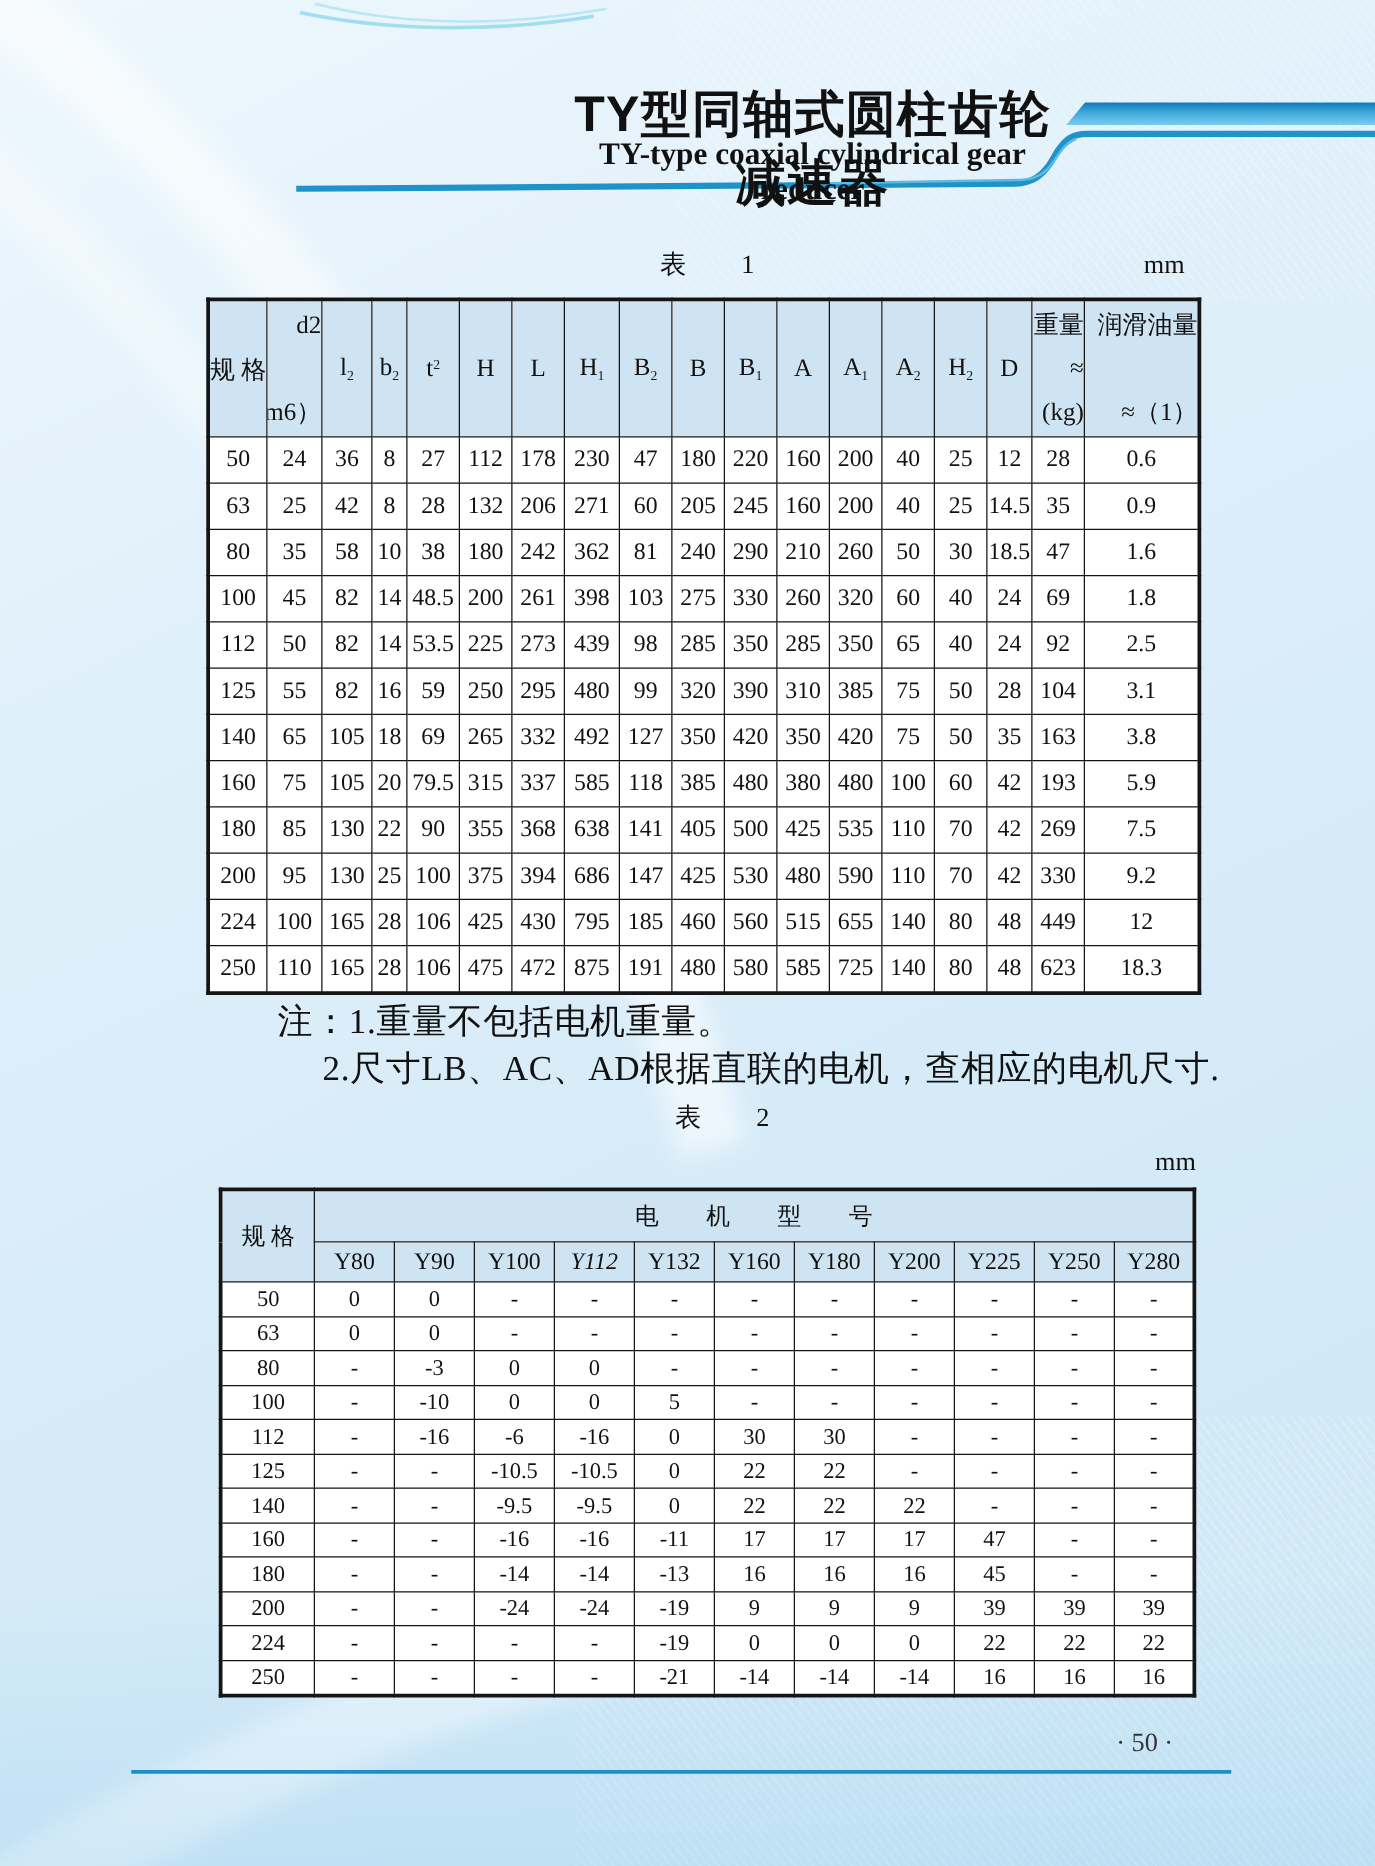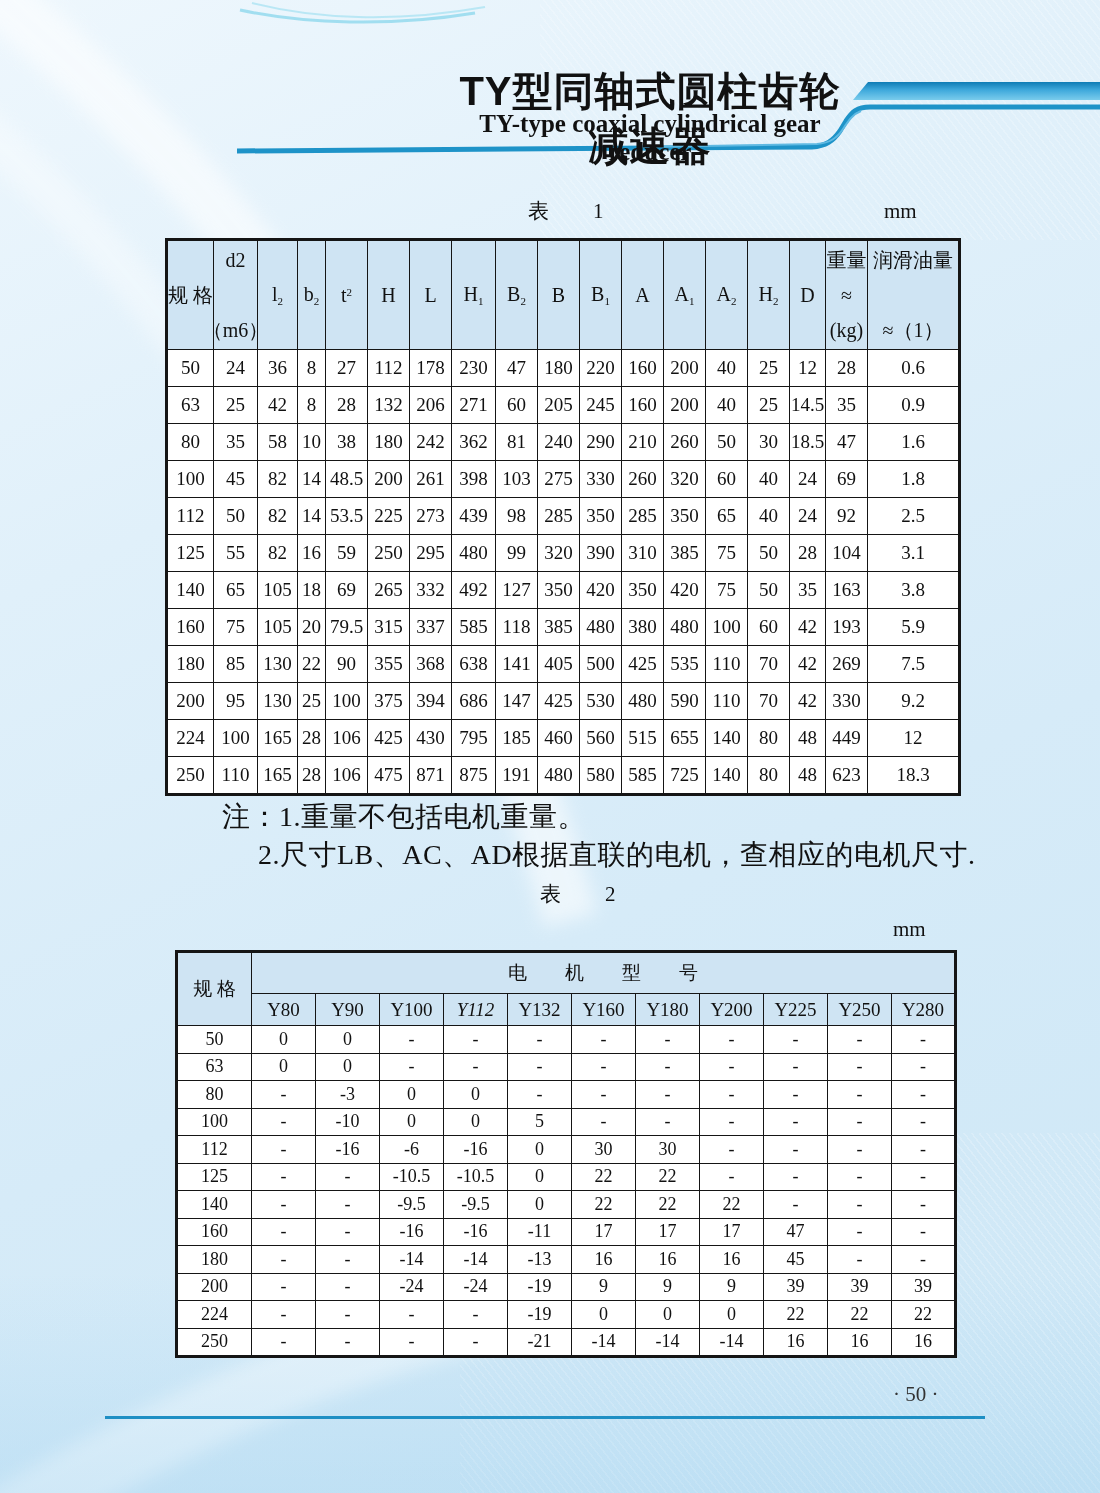--- a/index.html
+++ b/index.html
@@ -12,32 +12,32 @@
   .hatch-br{position:absolute;right:0;bottom:0;width:640px;height:360px;
         background:repeating-linear-gradient(52deg,rgba(255,255,255,.4) 0 1.5px,rgba(255,255,255,0) 1.5px 6px);opacity:.5;}
   .tint-b{position:absolute;left:0;bottom:0;width:100%;height:220px;
         background:linear-gradient(180deg,rgba(150,205,238,0) 0%,rgba(150,205,238,.30) 100%);}
   .title-cn{position:absolute;left:440px;top:64px;width:420px;text-align:center;
         font-family:"Liberation Sans",sans-serif;font-weight:bold;font-size:40px;letter-spacing:1px;}
   .title-en{position:absolute;left:440px;top:110px;width:420px;text-align:center;
         font-family:"Liberation Serif",serif;font-weight:bold;font-size:25px;}
   .caption{position:absolute;font-size:21px;}
   .caption .num{margin-left:44px;}
-  .unit{position:absolute;font-size:21px;}
+  .unit{position:absolute;font-size:21px;margin-left:31px;}
   table{border-collapse:collapse;table-layout:fixed;background:#ffffff;}
   table,#table1,#table2{border:3px solid #151515;}
   th,td{border:1.5px solid #151515;text-align:center;vertical-align:middle;padding:0;overflow:hidden;}
   th{background:#cfe4f3;font-weight:normal;}
   #table1{position:absolute;left:165px;top:238px;width:793px;}
   #table1 th{height:108px;font-size:20px;}
   #table1 td{height:36px;font-size:19px;}
   #table2{position:absolute;left:175px;top:950px;width:780px;}
   #table2 th{font-size:19px;}
   #table2 td{height:26.5px;font-size:18px;}
-  th .v-split{display:flex;flex-direction:column;justify-content:space-between;align-items:center;height:92px;padding:6px 0;}
+  th .v-split{display:flex;flex-direction:column;justify-content:space-between;align-items:flex-end;height:92px;padding:6px 0;}
   th .v-split span{display:block;line-height:1.1;}
   sub{font-size:11px;vertical-align:-4px;}
   sup{font-size:11px;vertical-align:6px;}
   .note{position:absolute;font-size:28px;letter-spacing:.5px;}
   .subtitle2{position:absolute;left:430px;top:914px;width:340px;text-align:center;font-size:21px;letter-spacing:3px;}
   .footer-line{position:absolute;left:105px;top:1416px;width:880px;height:3px;background:#1e8fc4;}
   .logo-box{position:absolute;left:200px;top:1379px;width:122px;height:54px;background:#ffffff;border-radius:6px;
         box-shadow:0 0 4px rgba(120,170,200,.5);}
   .logo-txt{position:absolute;left:14px;top:8px;font-family:"Liberation Sans",sans-serif;font-weight:bold;
         font-size:35px;color:#1565ae;letter-spacing:2px;line-height:1;}
@@ -366,21 +366,21 @@
           <td>449</td>
           <td>12</td>
         </tr>
         <tr>
           <td>250</td>
           <td>110</td>
           <td>165</td>
           <td>28</td>
           <td>106</td>
           <td>475</td>
-          <td>871</td>
+          <td>472</td>
           <td>875</td>
           <td>191</td>
           <td>480</td>
           <td>580</td>
           <td>585</td>
           <td>725</td>
           <td>140</td>
           <td>80</td>
           <td>48</td>
           <td>623</td>

